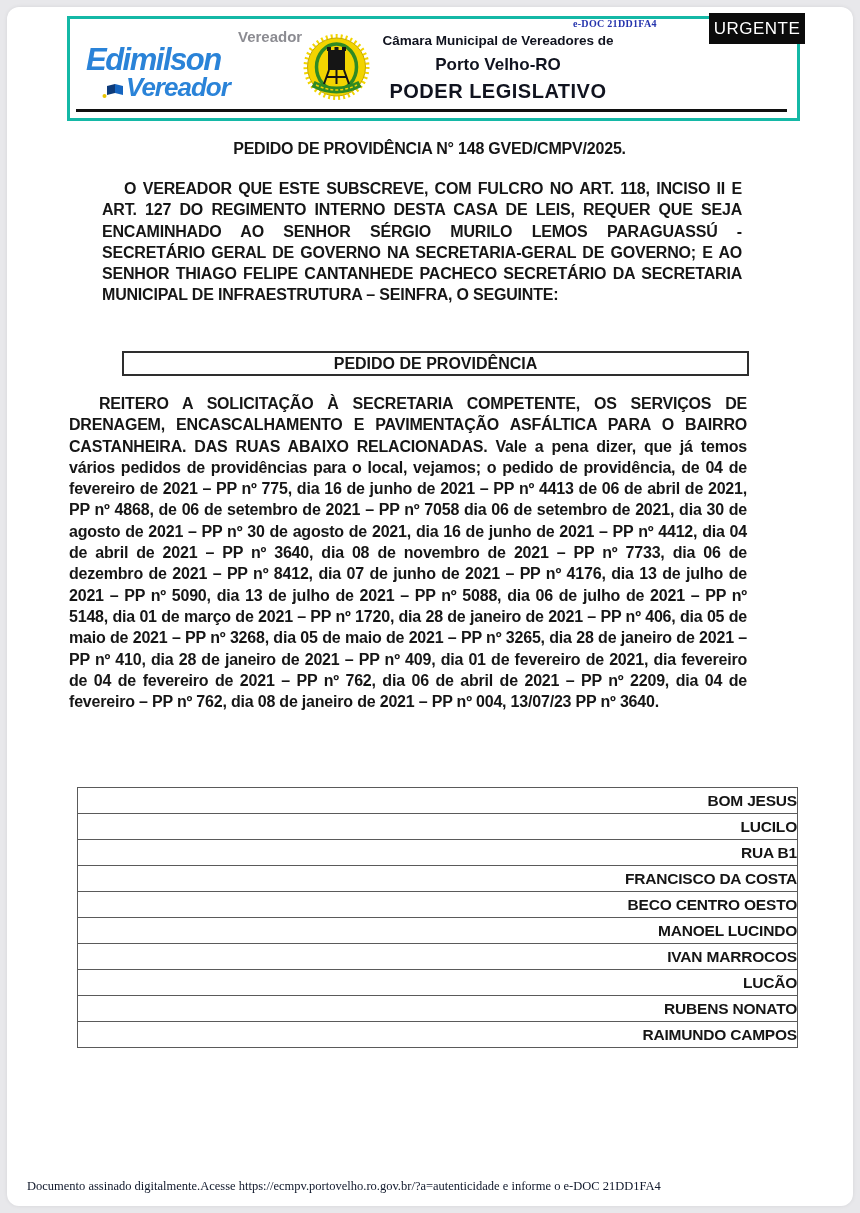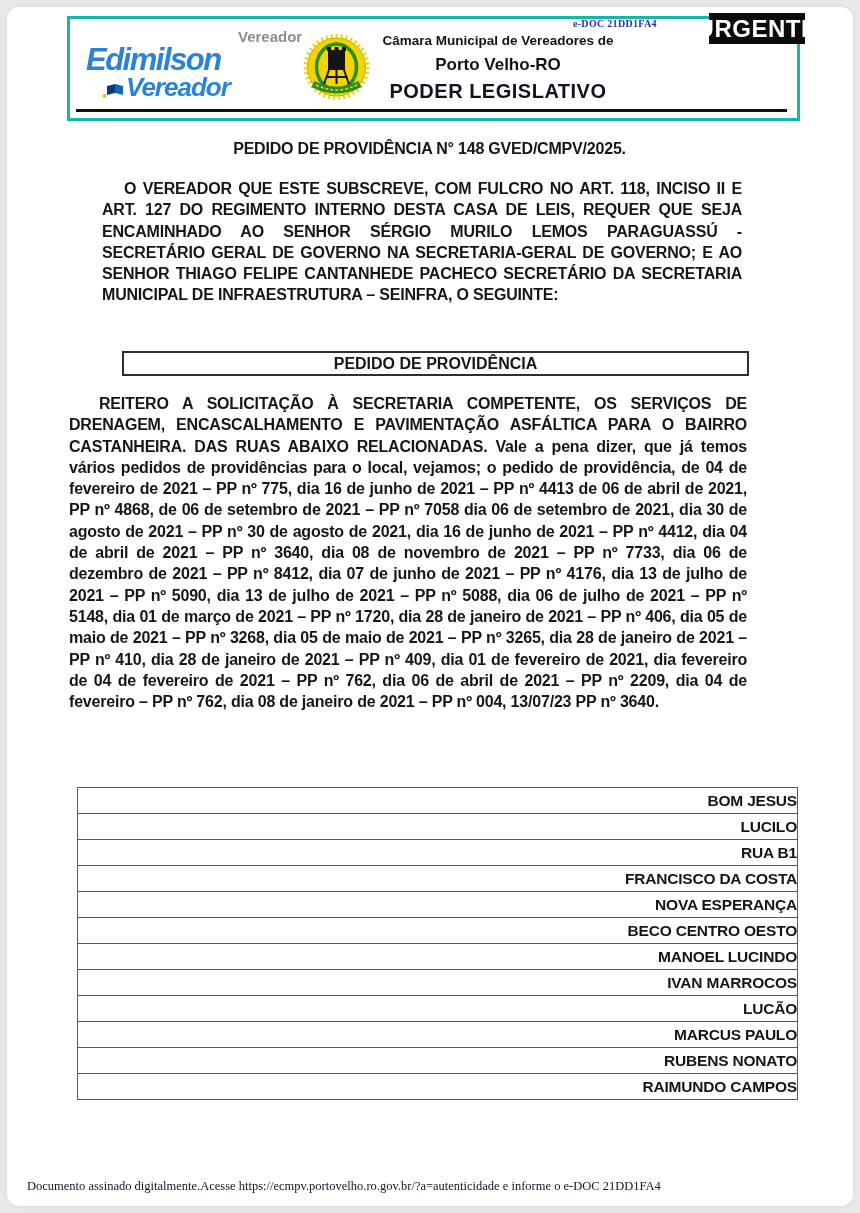--- a/index.html
+++ b/index.html
@@ -22,21 +22,21 @@
   .camara-text{position:absolute;left:302px;top:14px;width:252px;text-align:center;color:#10131f;}
   .camara-l1{font-size:13.5px;font-weight:bold;line-height:15px;}
   .camara-l2{font-size:17px;font-weight:bold;line-height:19px;margin-top:7px;}
   .camara-l3{font-size:20px;font-weight:bold;line-height:22px;margin-top:6px;letter-spacing:0.5px;}
 
   .right-block{position:absolute;left:548px;top:20px;width:172px;text-align:center;}
   .uniao-logo{display:inline-block;width:26px;height:14px;margin-bottom:3px;}
   .gabinete{font-size:14.5px;font-weight:bold;color:#262a33;line-height:17px;letter-spacing:1px;}
 
   .edoc{position:absolute;left:566px;top:11px;width:130px;color:#2433ad;font-family:"Liberation Serif",serif;font-weight:bold;font-size:10px;letter-spacing:0.3px;}
-  .urgente{position:absolute;left:702px;top:6px;width:96px;height:31px;background:#0b0b0b;color:#ffffff;font-weight:bold;font-size:24px;display:flex;align-items:center;justify-content:center;letter-spacing:0.5px;}
+  .urgente{position:absolute;left:702px;top:6px;width:96px;height:31px;background:#0b0b0b;color:#ffffff;font-weight:normal;font-size:17px;display:flex;align-items:center;justify-content:center;letter-spacing:0.5px;}
 
   
   .doc-title{position:absolute;left:0;top:133px;width:845px;text-align:center;font-weight:bold;font-size:16px;color:#161616;letter-spacing:-0.2px;}
   .para1{position:absolute;left:95px;top:171px;width:640px;margin:0;font-weight:bold;font-size:16px;line-height:21.3px;text-align:justify;text-indent:22px;letter-spacing:-0.2px;color:#161616;}
   .section-box{position:absolute;left:115px;top:344px;width:623px;height:21px;border:2px solid #2e2e2e;display:flex;align-items:center;justify-content:center;font-weight:bold;font-size:16px;color:#161616;background:#fff;}
   .para2{position:absolute;left:62px;top:386px;width:678px;margin:0;font-weight:bold;font-size:16px;line-height:21.3px;text-align:justify;text-indent:30px;letter-spacing:-0.2px;color:#161616;}
 
   
   .streets{position:absolute;left:70px;top:780px;width:721px;border-collapse:collapse;}
   .streets td{border:1px solid #5a5a5a;height:25px;text-align:right;font-weight:bold;font-size:15.5px;padding:0;color:#151515;letter-spacing:-0.2px;}
@@ -114,36 +114,30 @@
           <tr>
             <td>LUCILO</td>
           </tr>
           <tr>
             <td>RUA B1</td>
           </tr>
           <tr>
             <td>FRANCISCO DA COSTA</td>
           </tr>
           <tr>
-            <td>NOVA ESPERANÇA</td>
-          </tr>
-          <tr>
             <td>BECO CENTRO OESTO</td>
           </tr>
           <tr>
             <td>MANOEL LUCINDO</td>
           </tr>
           <tr>
             <td>IVAN MARROCOS</td>
           </tr>
           <tr>
             <td>LUCÃO</td>
-          </tr>
-          <tr>
-            <td>MARCUS PAULO</td>
           </tr>
           <tr>
             <td>RUBENS NONATO</td>
           </tr>
           <tr>
             <td>RAIMUNDO CAMPOS</td>
           </tr>
         </tbody>
     </table>
 

